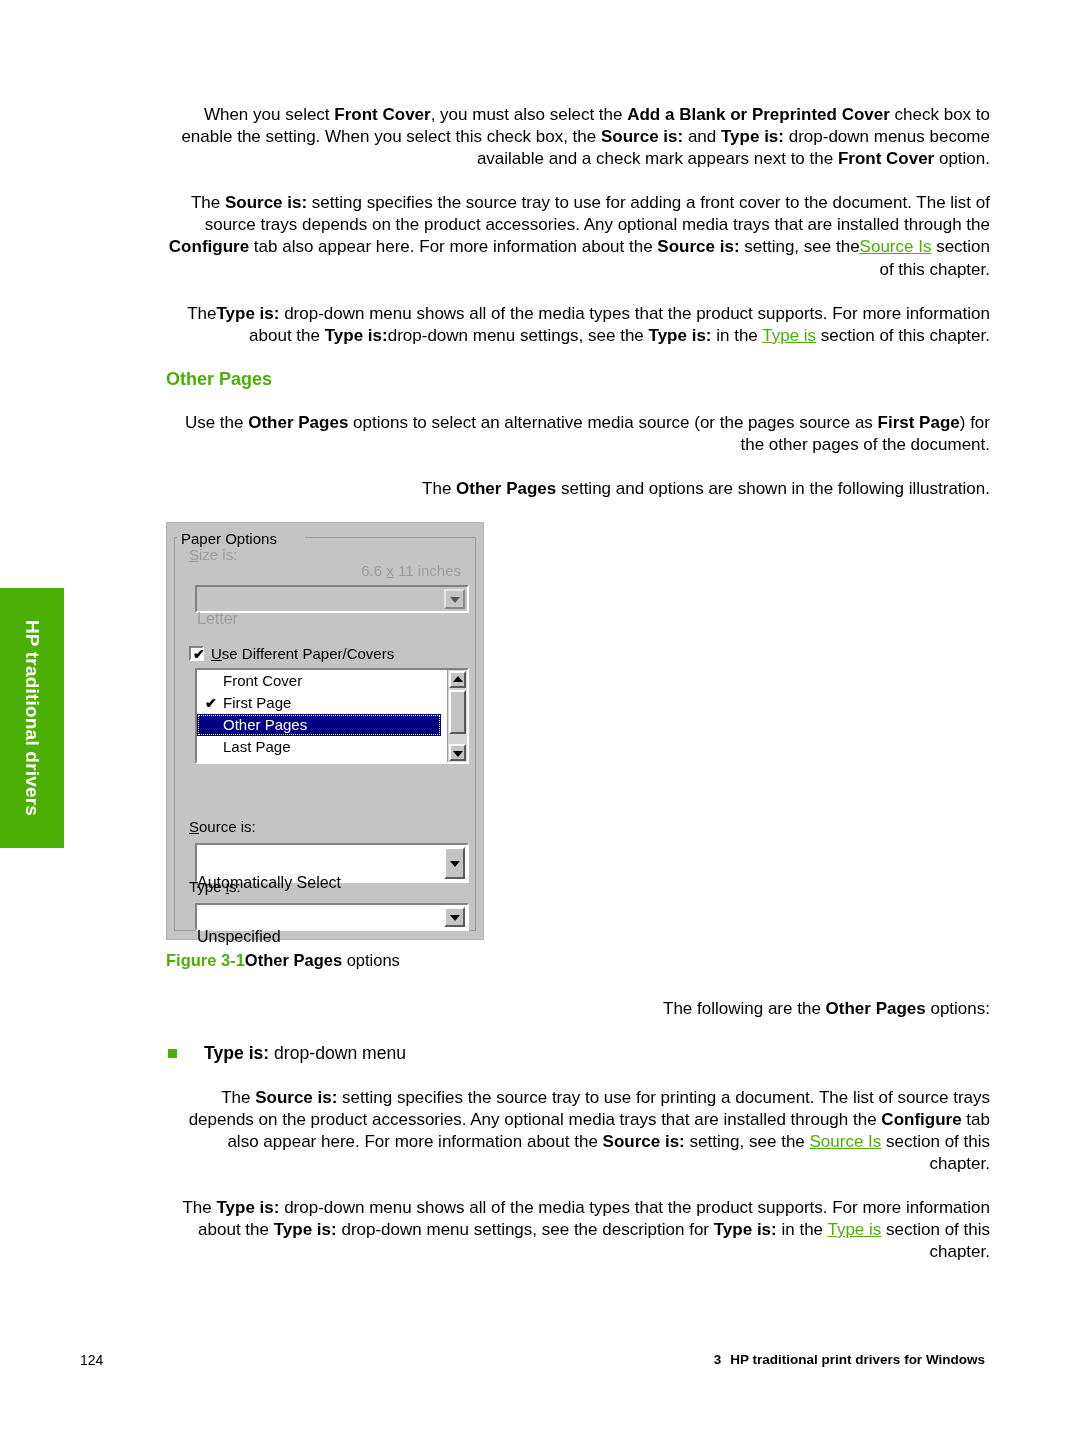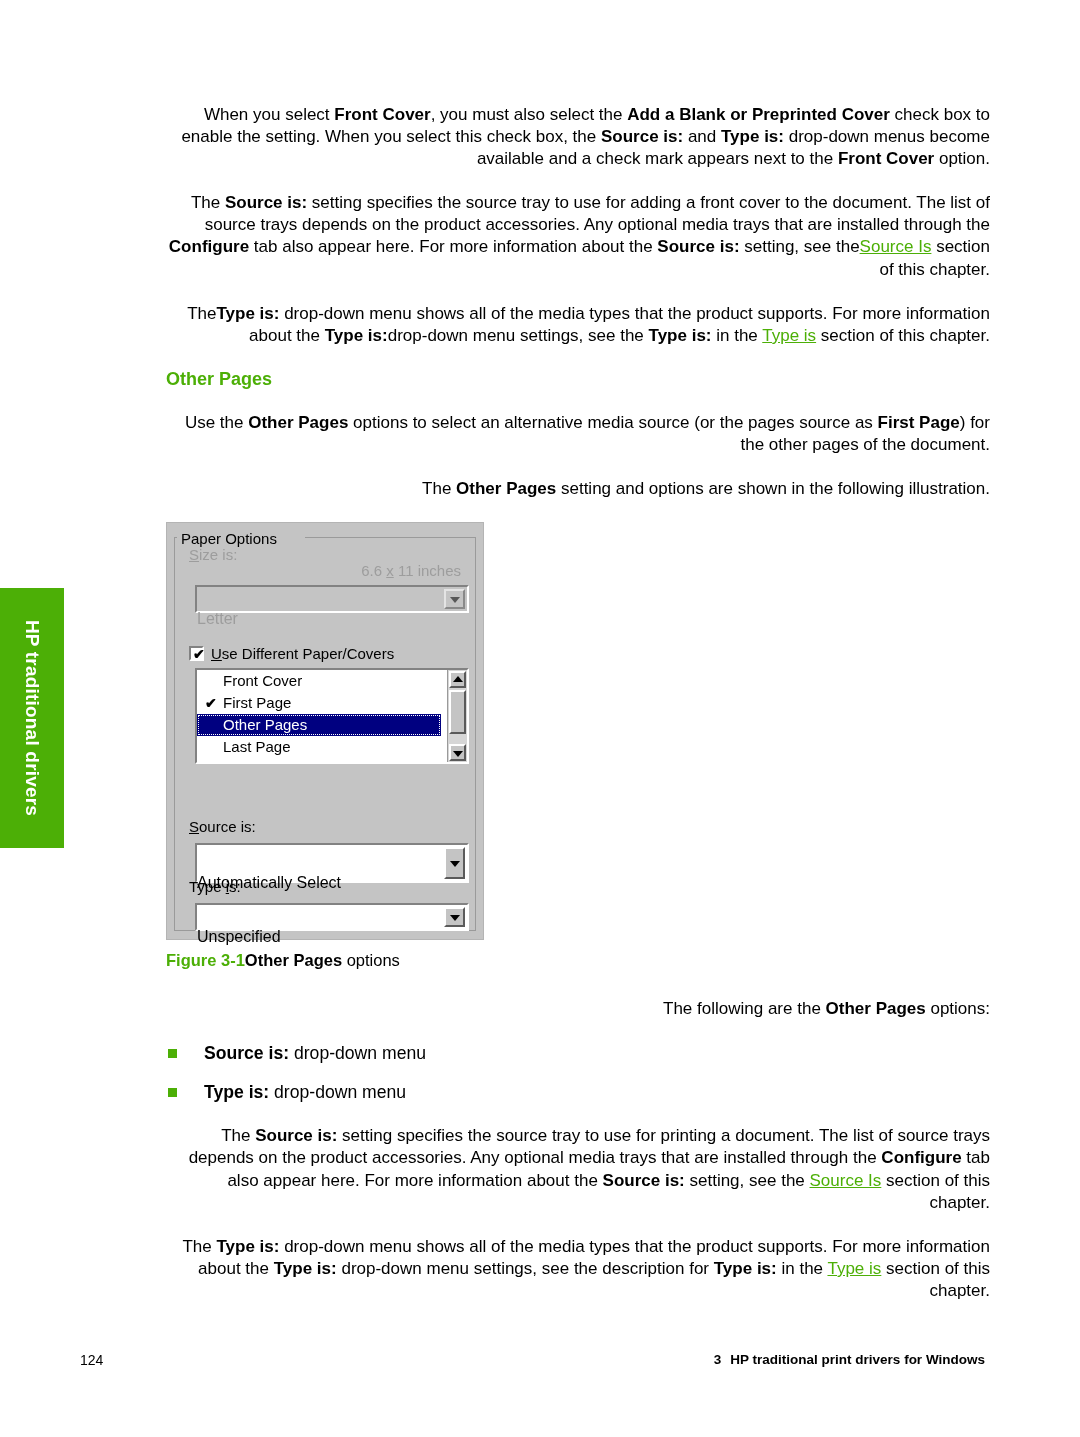--- a/index.html
+++ b/index.html
@@ -431,21 +431,20 @@
       </div>
 
     </div>
 
     <div class="fig-caption"><span class="fignum">Figure 3-1</span><span class="figtitle"><span>Other Pages</span><span class="reg"> options</span></span></div>
   </div>
 
   <p class="para" style="margin-top:26px;"><span>The following are the </span><span class="b">Other Pages</span><span> options:</span></p>
 
   <ul class="bullets">
-    <li><span class="marker"></span><span class="b">Source is:</span><span> drop-down menu</span></li>
     <li><span class="marker"></span><span class="b">Type is:</span><span> drop-down menu</span></li>
   </ul>
 
   <p class="para"><span>The </span><span class="b">Source is:</span><span> setting specifies the source tray to use for printing a document. The list of source trays depends on the product accessories. Any optional media trays that are installed through the </span><span class="b">Configure</span><span> tab also appear here. For more information about the </span><span class="b">Source is:</span><span> setting, see the </span><a class="xref" href="#">Source Is</a><span> section of this chapter.</span></p>
 
   <p class="para"><span>The </span><span class="b">Type is:</span><span> drop-down menu shows all of the media types that the product supports. For more information about the </span><span class="b">Type is:</span><span> drop-down menu settings, see the description for </span><span class="b">Type is:</span><span> in the </span><a class="xref" href="#">Type is</a><span> section of this chapter.</span></p>
 
 </div>
 
 <div class="footer">

